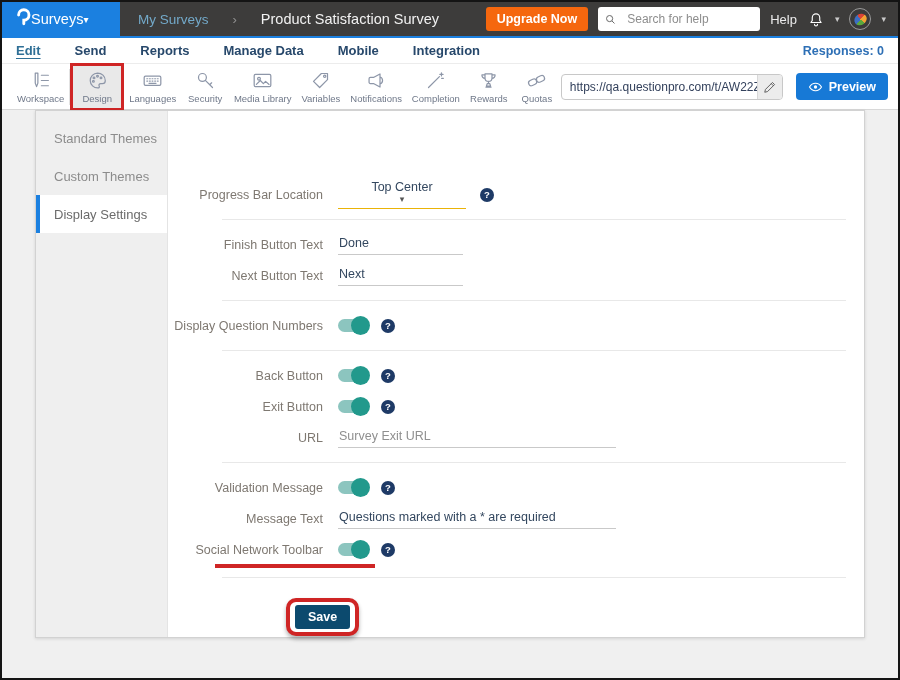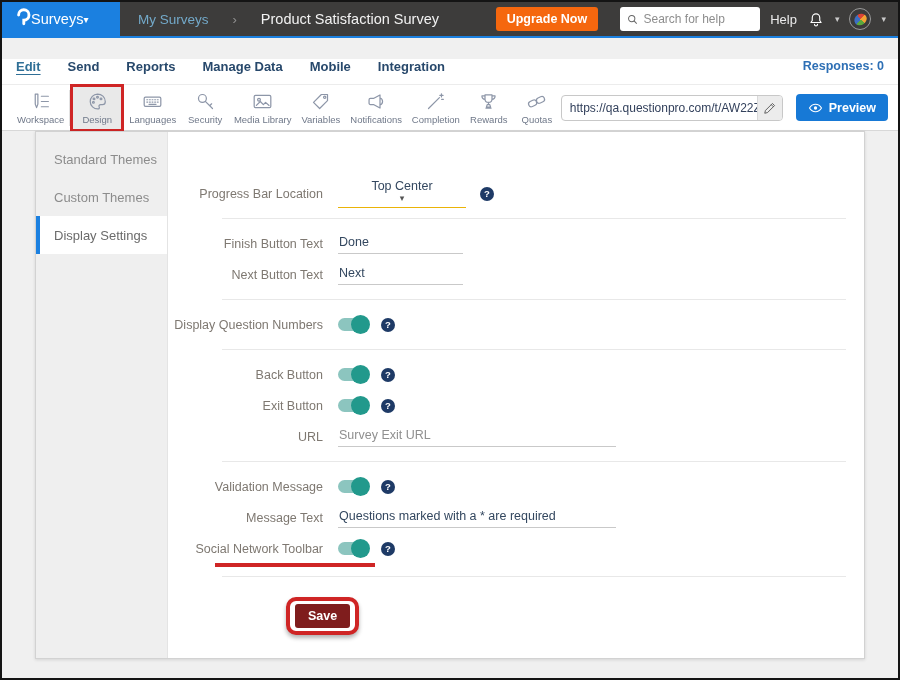--- a/index.html
+++ b/index.html
@@ -10,31 +10,31 @@
   .header { height:36px; background:#3d3c3b; display:flex; align-items:center; border-bottom:2px solid #1b80e0; }
   .brand { width:118px; height:100%; background:#1b80e0; display:flex; align-items:center; gap:0; padding:0 8px 0 13px; flex-shrink:0; }
   .brand-menu-label { color:#fff; font-size:14.5px; }
   .brand .caret { color:#fff; font-size:10px; }
   .breadcrumb { display:flex; align-items:center; margin-left:18px; gap:24px; }
   .bc-parent { color:#73a9c9; font-size:13.5px; }
   .bc-sep { color:#8f8f8f; font-size:13px; }
   .bc-current { color:#f2f2f2; font-size:14.5px; }
   .header-right { margin-left:auto; display:flex; align-items:center; gap:10px; padding-right:12px; }
   .upgrade-btn { background:#f5670e; color:#fff; border:none; font-family:inherit; font-weight:bold; font-size:12.5px; padding:5px 11px; border-radius:3px; cursor:pointer; }
-  .searchbox { width:140px; height:24px; background:#fff; border-radius:3px; display:flex; align-items:center; gap:5px; padding:0 7px;margin-left:12px; }
+  .searchbox { width:162px; height:24px; background:#fff; border-radius:3px; display:flex; align-items:center; gap:11px; padding:0 7px; }
   .searchbox input { border:none; outline:none; width:100%; font-family:inherit; font-size:12px; color:#444; background:transparent; }
   .searchbox input::placeholder { color:#8d8d8d; }
   .help-label { color:#ececec; font-size:13px; }
   .hdr-caret { color:#c9c9c9; font-size:9px; }
   .avatar { width:22px; height:22px; border-radius:50%; background:#3a3a3a; border:1.5px solid #9a9a9a; position:relative; overflow:hidden; }
   .avatar::after { content:''; position:absolute; left:4px; top:5px; width:13px; height:11px; border-radius:50%;
      background:conic-gradient(#d94436 0 22%, #f2a233 22% 45%, #5aa83d 45% 70%, #3d6fc2 70% 100%); transform:rotate(-35deg); }
 
   
-  .nav { height:26px; background:#fff; display:flex; align-items:flex-start; gap:27px; padding:0 14px; border-bottom:1px solid #ececec;margin-top:21px; }
+  .nav { height:26px; background:#fff; display:flex; align-items:center; gap:34px; padding:0 14px; border-bottom:1px solid #ececec; }
   .nav-item { font-size:13px; font-weight:bold; color:#27486b; cursor:pointer; }
   .nav-item.active { color:#2f6f96; text-decoration:underline; text-underline-offset:3px; }
   .responses { margin-left:auto; color:#2d6fb5; font-size:12.5px; font-weight:bold; }
 
   
   .toolbar { height:46px; background:#fff; border-bottom:1px solid #d8d8d8; display:flex; align-items:center; padding:0 10px; }
   .tool-item { display:flex; flex-direction:column; align-items:center; justify-content:center; gap:2px; height:44px; padding:3px 6px; min-width:48px; cursor:pointer; }
   .tool-item svg { stroke:#8d96a8; fill:none; stroke-width:1.4; stroke-linecap:round; stroke-linejoin:round; }
   .tool-label { font-size:9.5px; color:#6f7889; white-space:nowrap; }
   .tool-sep { width:1px; height:36px; background:#e2e2e2; }
@@ -46,37 +46,37 @@
   .preview-btn { margin-left:13px; background:#1779d6; border:none; color:#fff; font-family:inherit; font-size:12.5px; font-weight:bold; height:27px; padding:0 12px; border-radius:4px; display:flex; align-items:center; gap:6px; cursor:pointer; }
 
   
   .content { position:relative; height:564px; background:#f0f0f0; }
   .panel { position:absolute; left:33px; top:0; width:830px; height:528px; background:#fff; border:1px solid #d2d2d2; box-shadow:0 1px 3px rgba(0,0,0,.12); display:flex; }
   .side { width:132px; background:#efefef; border-right:1px solid #e4e4e4; padding-top:8px; flex-shrink:0; }
   .side-item { height:38px; display:flex; align-items:center; padding-left:14px; font-size:13px; color:#8c8c8c; border-left:4px solid transparent; cursor:pointer; }
   .side-item.active { background:#fff; color:#6b6b6b; border-left-color:#1b80e0; }
 
   
-  .form { flex:1; padding-top:46px; position:relative; }
+  .form { flex:1; padding-top:68px; position:relative; }
   .frow { display:flex; align-items:center; min-height:31px; position:relative; }
   .flabel { width:155px; text-align:right; font-size:12.5px; color:#7e7871; flex-shrink:0; }
   .fctrl { margin-left:15px; display:flex; align-items:center; }
   .fdiv { height:1px; background:#e8e8e8; margin:9px 18px 9px 54px; }
   .sel { width:128px; border-bottom:1px solid #eab308; display:flex; align-items:center; justify-content:space-between; padding-bottom:4px; font-size:12.5px; color:#33475f; cursor:pointer;flex-direction:column; }
   .sel .caret { color:#555; font-size:9px; }
   .tinput { border:none; border-bottom:1px solid #c9c9c9; outline:none; font-family:inherit; font-size:12.5px; color:#33475f; padding:2px 1px 4px; background:transparent; }
   .tinput::placeholder { color:#8f8f8f; }
   .w-sm { width:125px; } .w-lg { width:278px; }
   .toggle { width:30px; height:13px; background:#8cc5bf; border-radius:7px; position:relative; cursor:pointer; }
   .toggle::after { content:''; position:absolute; right:-2px; top:-3px; width:19px; height:19px; border-radius:50%; background:#22998c; }
   .help { width:14px; height:14px; border-radius:50%; background:#1e3a66; color:#fff; font-size:9.5px; font-weight:bold; display:flex; align-items:center; justify-content:center; margin-left:13px; cursor:pointer; }
   .sel-help { margin-left:14px; }
   .social-underline { position:absolute; left:47px; bottom:-3px; width:160px; height:4px; background:#cf2525; }
   .save-annotation { display:inline-block; margin:11px 0 0 118px; border:4px solid #cf2525; border-radius:10px; padding:3px 5px; box-shadow:0 3px 4px rgba(0,0,0,.3); background:#fff; }
-  .save-btn { background:#7f1d1d; border:none; color:#fff; font-family:inherit; font-size:12.5px; font-weight:bold; padding:5px 13px; border-radius:3px; cursor:pointer; }
+  .save-btn { background:#0c4a6e; border:none; color:#fff; font-family:inherit; font-size:12.5px; font-weight:bold; padding:5px 13px; border-radius:3px; cursor:pointer; }
 </style>
 </head>
 <body>
 
 <div class="screen">
 
   <div class="header">
     <div class="brand">
       <svg width="16" height="24" viewBox="0 0 20 28">
         <path d="M4.5 9A6.5 6.5 0 1 1 11 15.5v4.5" stroke="#fff" stroke-width="3.6" fill="none" stroke-linecap="round"></path>

